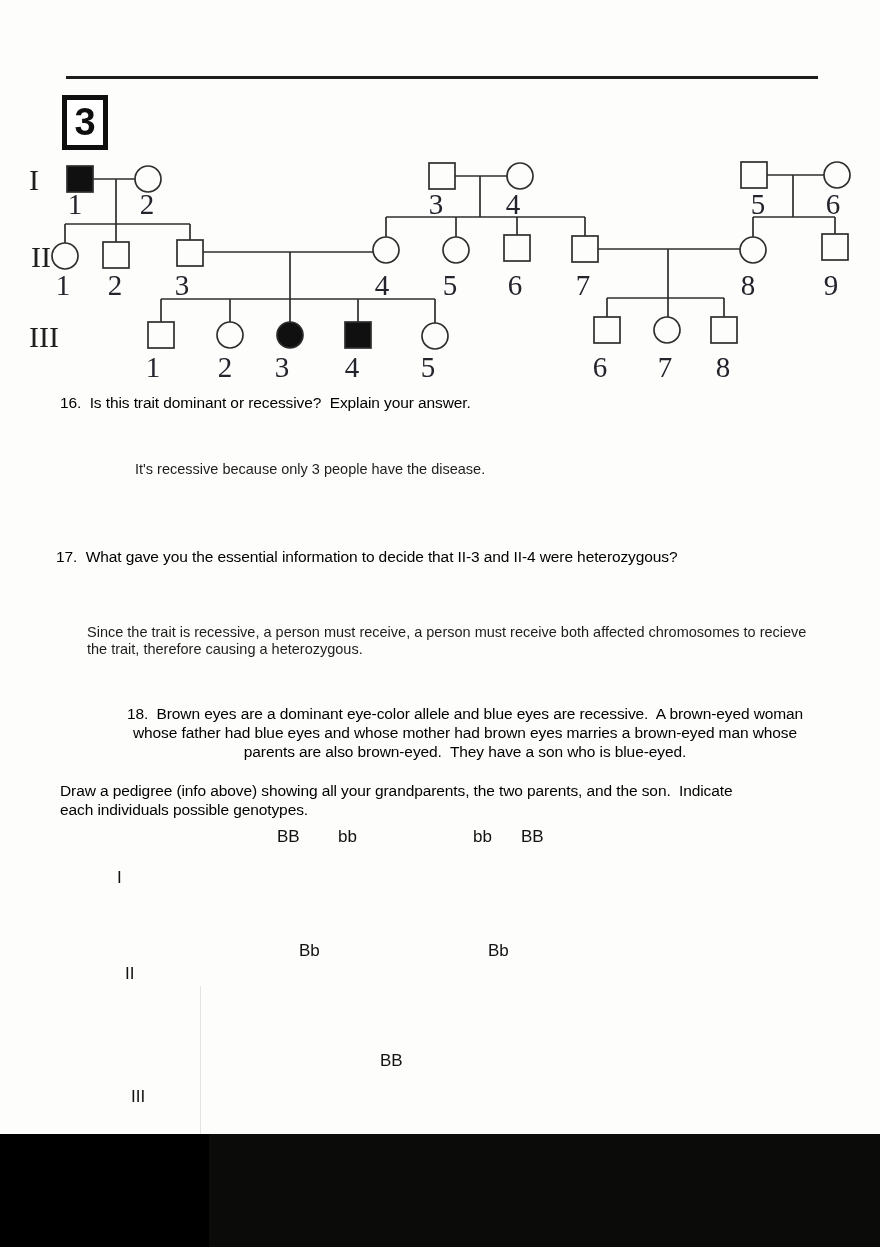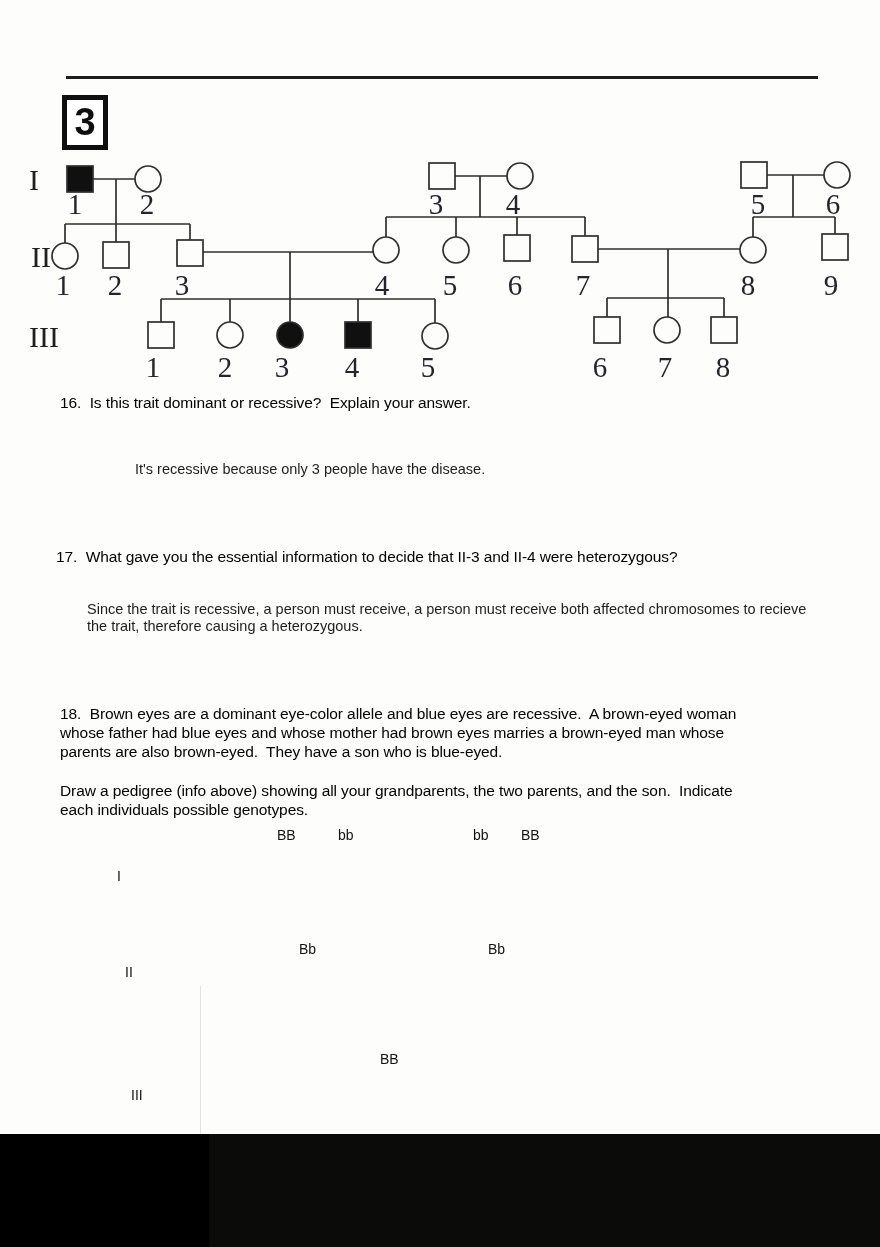--- a/index.html
+++ b/index.html
@@ -15,21 +15,21 @@
     font-size:38px;font-weight:bold;color:#0f0f0f;background:#fff;
   }
   .q{font-size:15.5px;line-height:19px;letter-spacing:-0.1px;color:#000000;white-space:pre-wrap;width:810px;}
   .ans{font-size:14.5px;line-height:17px;letter-spacing:0;color:#1d1d1d;white-space:pre-wrap;width:790px;}
   #pedigree{left:0;top:0;}
   .pl{stroke:#2e2e2e;stroke-width:1.7;fill:none;}
   .ps{fill:#fdfdfc;stroke:#2e2e2e;stroke-width:1.7;}
   .ps.aff{fill:#101010;}
   .pnum{font-family:"Liberation Serif",serif;font-size:29px;fill:#23242c;text-anchor:middle;}
   .pgen{font-family:"Liberation Serif",serif;font-size:30px;fill:#1f1f1f;text-anchor:middle;}
-  .slabel{position:absolute;font-size:14px;color:#121212;white-space:nowrap;}
+  .slabel{position:absolute;font-size:17px;color:#121212;white-space:nowrap;}
   .artifact{left:200px;top:986px;width:1px;height:148px;background:#e3e3e0;}
   .footer{left:0;top:1134px;width:880px;height:113px;background:#000;}
   .footer-right{position:absolute;left:209px;top:0;width:671px;height:113px;background:#0b0b09;}
 </style>
 </head>
 <body>
 
 <div class="abs toprule"></div>
 
 <div class="abs figbox">
@@ -117,24 +117,24 @@
     <text x="723" y="377" class="pnum">8</text>
     <text x="34" y="190" class="pgen">I</text>
     <text x="41" y="267" class="pgen">II</text>
     <text x="44" y="347" class="pgen">III</text>
   </svg>
 
 <div class="abs q" style="left:60px;top:393px;">16.  Is this trait dominant or recessive?  Explain your answer.</div>
 <div class="abs ans" style="left:135px;top:461px;">It's recessive because only 3 people have the disease.</div>
 
 <div class="abs q" style="left:56px;top:547px;">17.  What gave you the essential information to decide that II-3 and II-4 were heterozygous?</div>
-<div class="abs ans" style="left:87px;top:601px;">Since the trait is recessive, a person must receive, a person must receive both affected chromosomes to recieve
+<div class="abs ans" style="left:87px;top:624px;">Since the trait is recessive, a person must receive, a person must receive both affected chromosomes to recieve
 the trait, therefore causing a heterozygous.</div>
 
-<div class="abs q" style="left:60px;top:704px;">18.  Brown eyes are a dominant eye-color allele and blue eyes are recessive.  A brown-eyed woman
+<div class="abs q" style="left:60px;top:704px;text-align:center;">18.  Brown eyes are a dominant eye-color allele and blue eyes are recessive.  A brown-eyed woman
 whose father had blue eyes and whose mother had brown eyes marries a brown-eyed man whose
 parents are also brown-eyed.  They have a son who is blue-eyed.</div>
 <div class="abs q" style="left:60px;top:781px;">Draw a pedigree (info above) showing all your grandparents, the two parents, and the son.  Indicate
 each individuals possible genotypes.</div>
 
 <div id="student-area">
     <span class="slabel" style="left: 277px; top: 827px;">BB</span>
     <span class="slabel" style="left: 338px; top: 827px;">bb</span>
     <span class="slabel" style="left: 473px; top: 827px;">bb</span>
     <span class="slabel" style="left: 521px; top: 827px;">BB</span>

